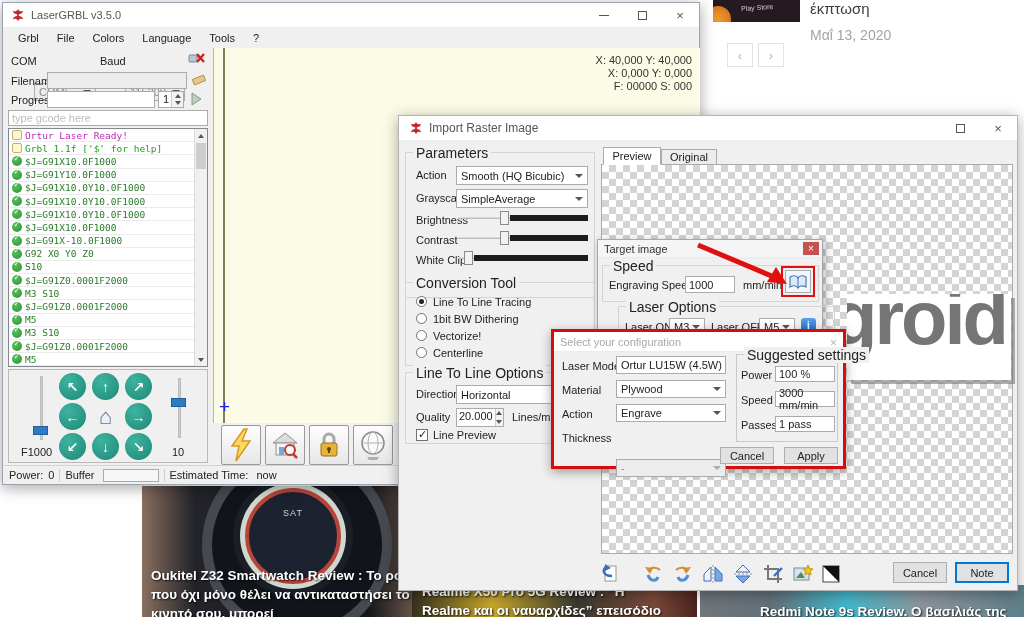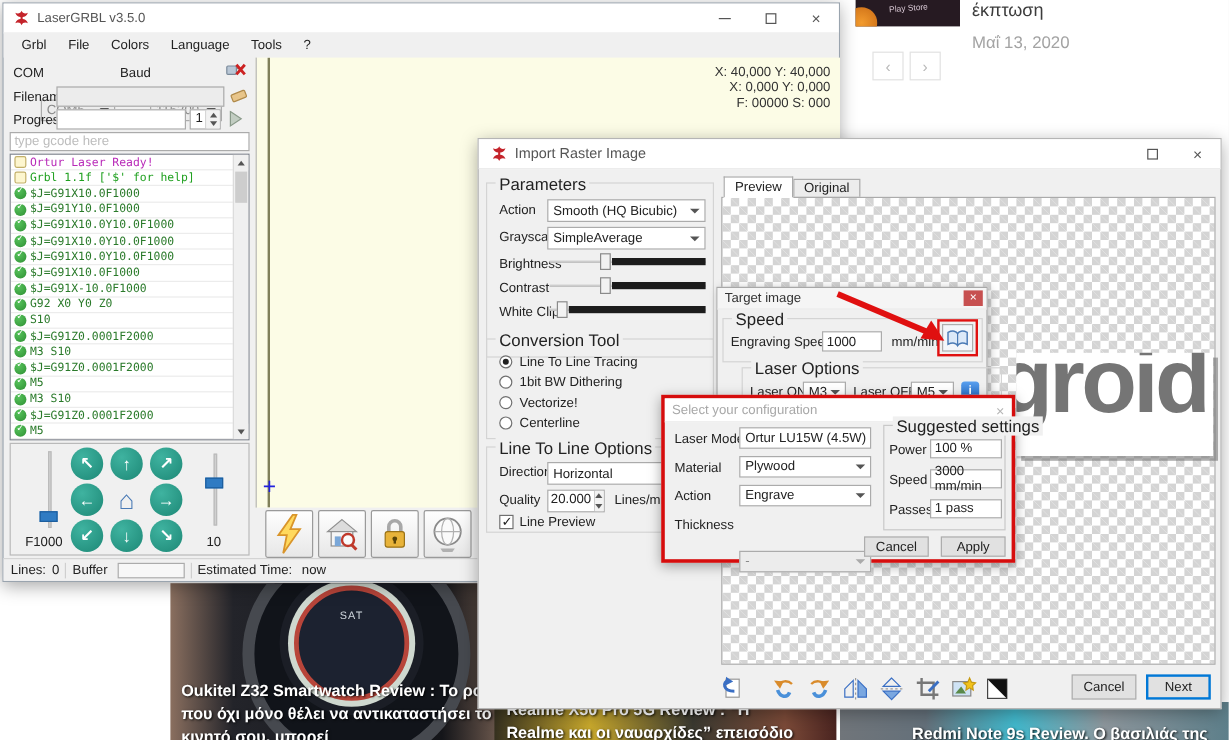--- a/index.html
+++ b/index.html
@@ -413,21 +413,21 @@
     </div>
     <div class="tbtn" style="left:378px;">
       <svg width="20" height="26">
           <path d="M2 6 L10 13 L2 20" stroke="#2a52be" stroke-width="3" fill="none"></path>
           <path d="M9 6 L17 13 L9 20" stroke="#2a52be" stroke-width="3" fill="none"></path>
         </svg>
     </div>
   </div>
 
   <div id="statusbar">
-    <span style="margin-left:6px;">Lines:</span>
+    <span style="margin-left:6px;">Power:</span>
     <span style="margin-left:5px;">0</span>
     <span class="sep"></span>
     <span>Buffer</span>
     <span class="inp" style="width:56px; height:13px; margin-left:8px; background:#f7f7f7;"></span>
     <span class="sep"></span>
     <span>Estimated Time:</span>
     <span style="margin-left:8px;">now</span>
   </div>
 </div>
 
@@ -580,21 +580,21 @@
     <svg width="22" height="22">
         <rect x="3" y="3" width="16" height="16" fill="#fff" stroke="#444"></rect>
         <path d="M3 3 h16 v16 Z" fill="#111"></path>
       </svg>
   </div>
 
   <div class="btn abs" style="left:494px; top:446px; width:54px; height:21px;">
       <span>Cancel</span>
     </div>
   <div class="btn abs" style="left:556px; top:446px; width:54px; height:21px; border:2px solid #0078d7;">
-      <span>Next</span>
+      <span>Note</span>
     </div>
 </div>
 
 <div class="abs win" id="target-dlg">
   <div class="titlebar">
     <span class="t" style="color:#333;">Target image</span>
     <div id="tclose">
         <span>×</span>
       </div>
   </div>

